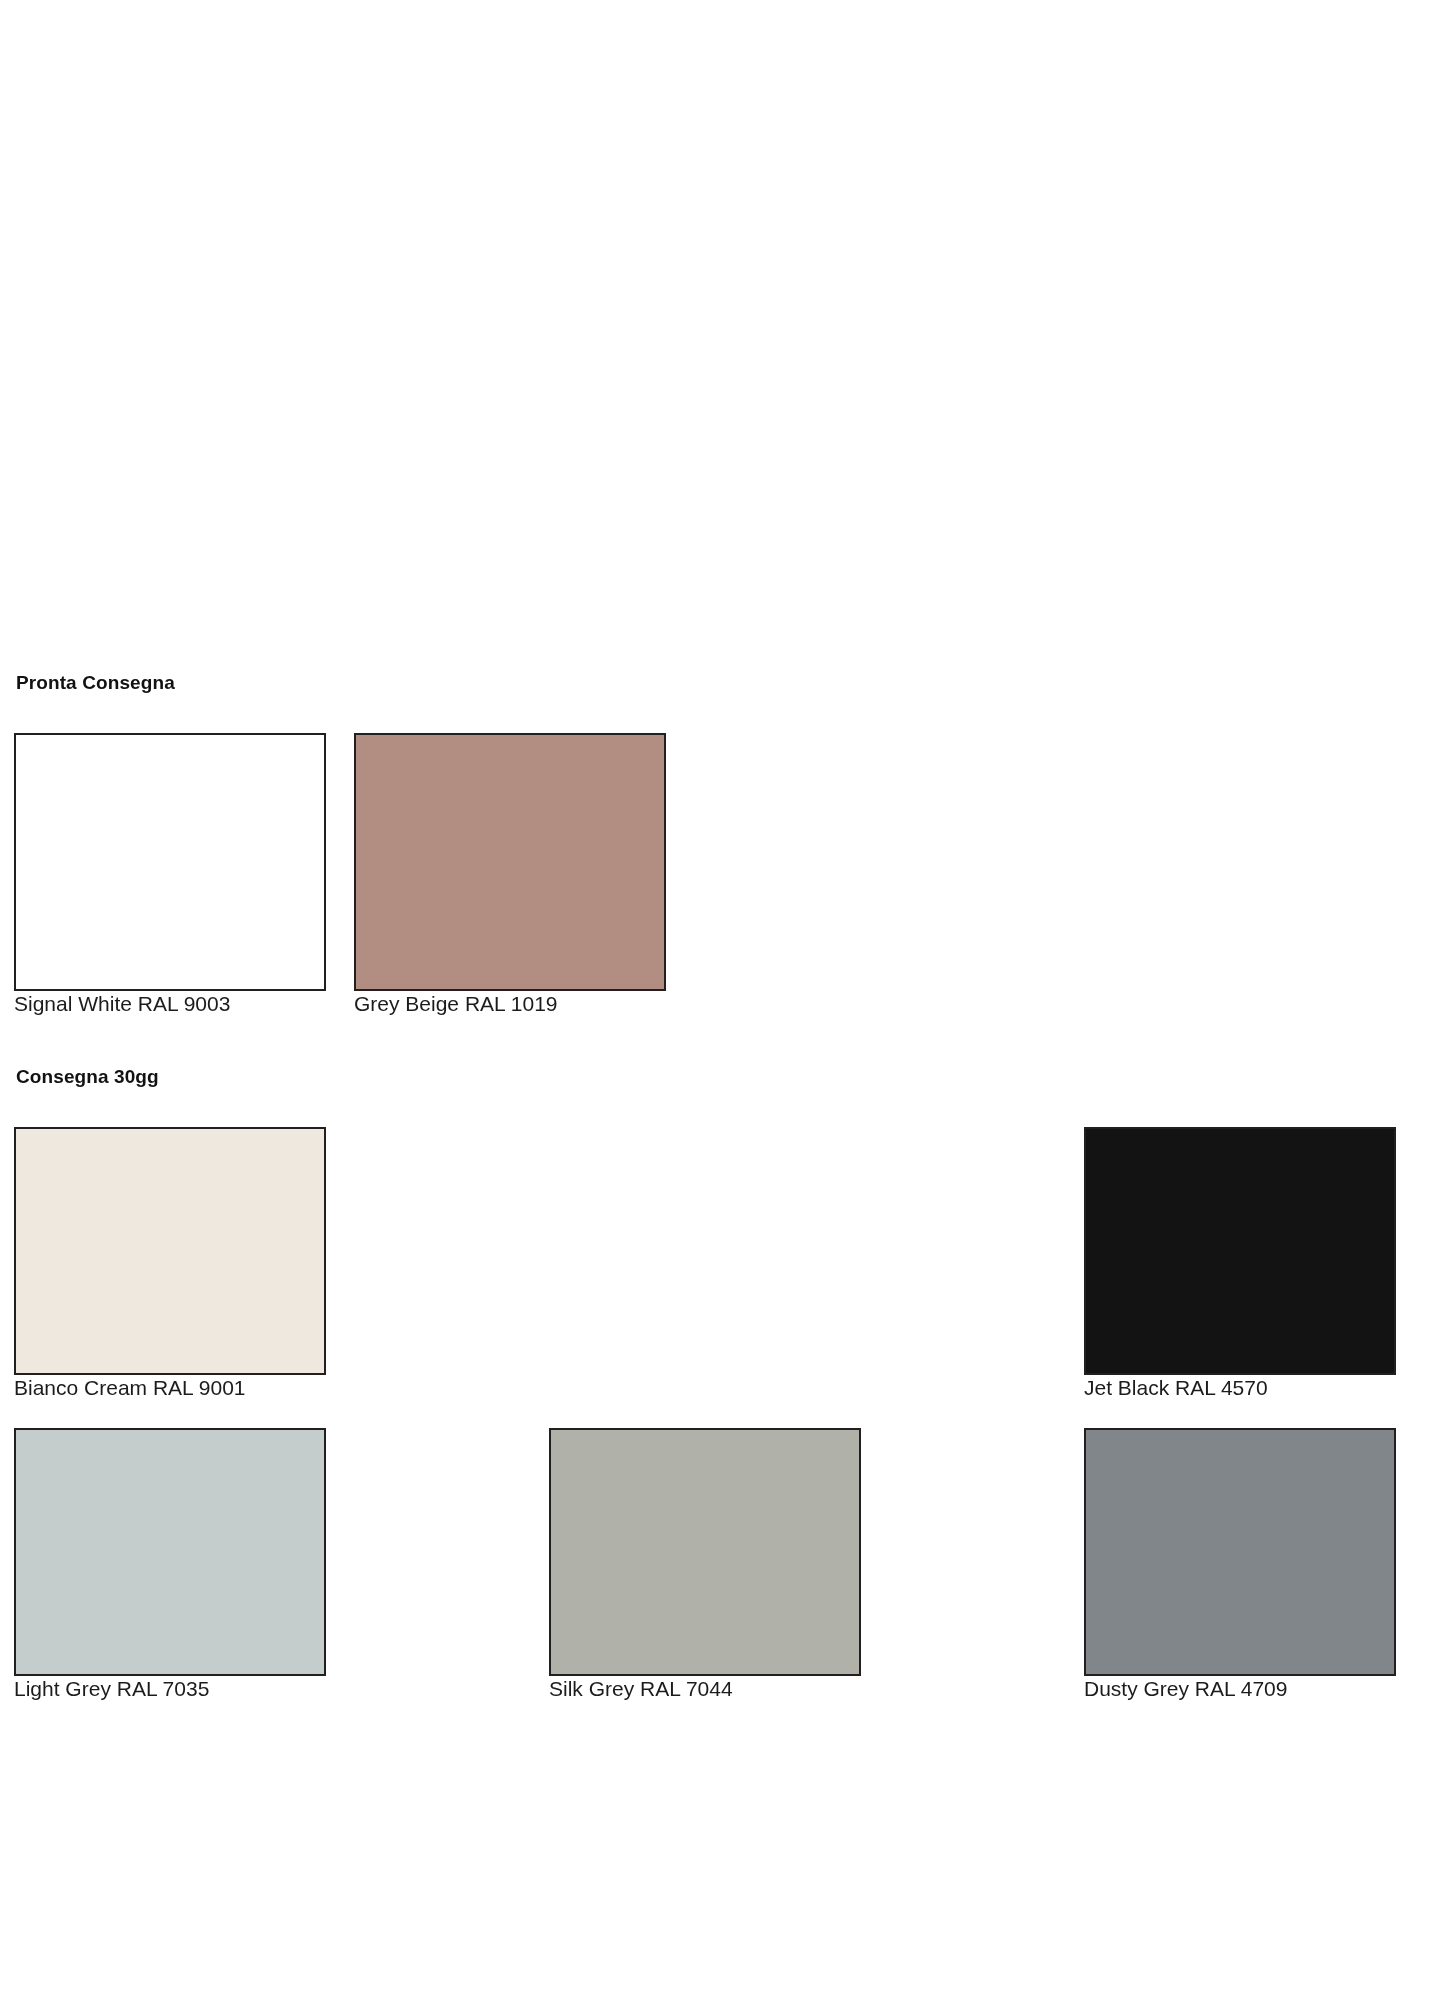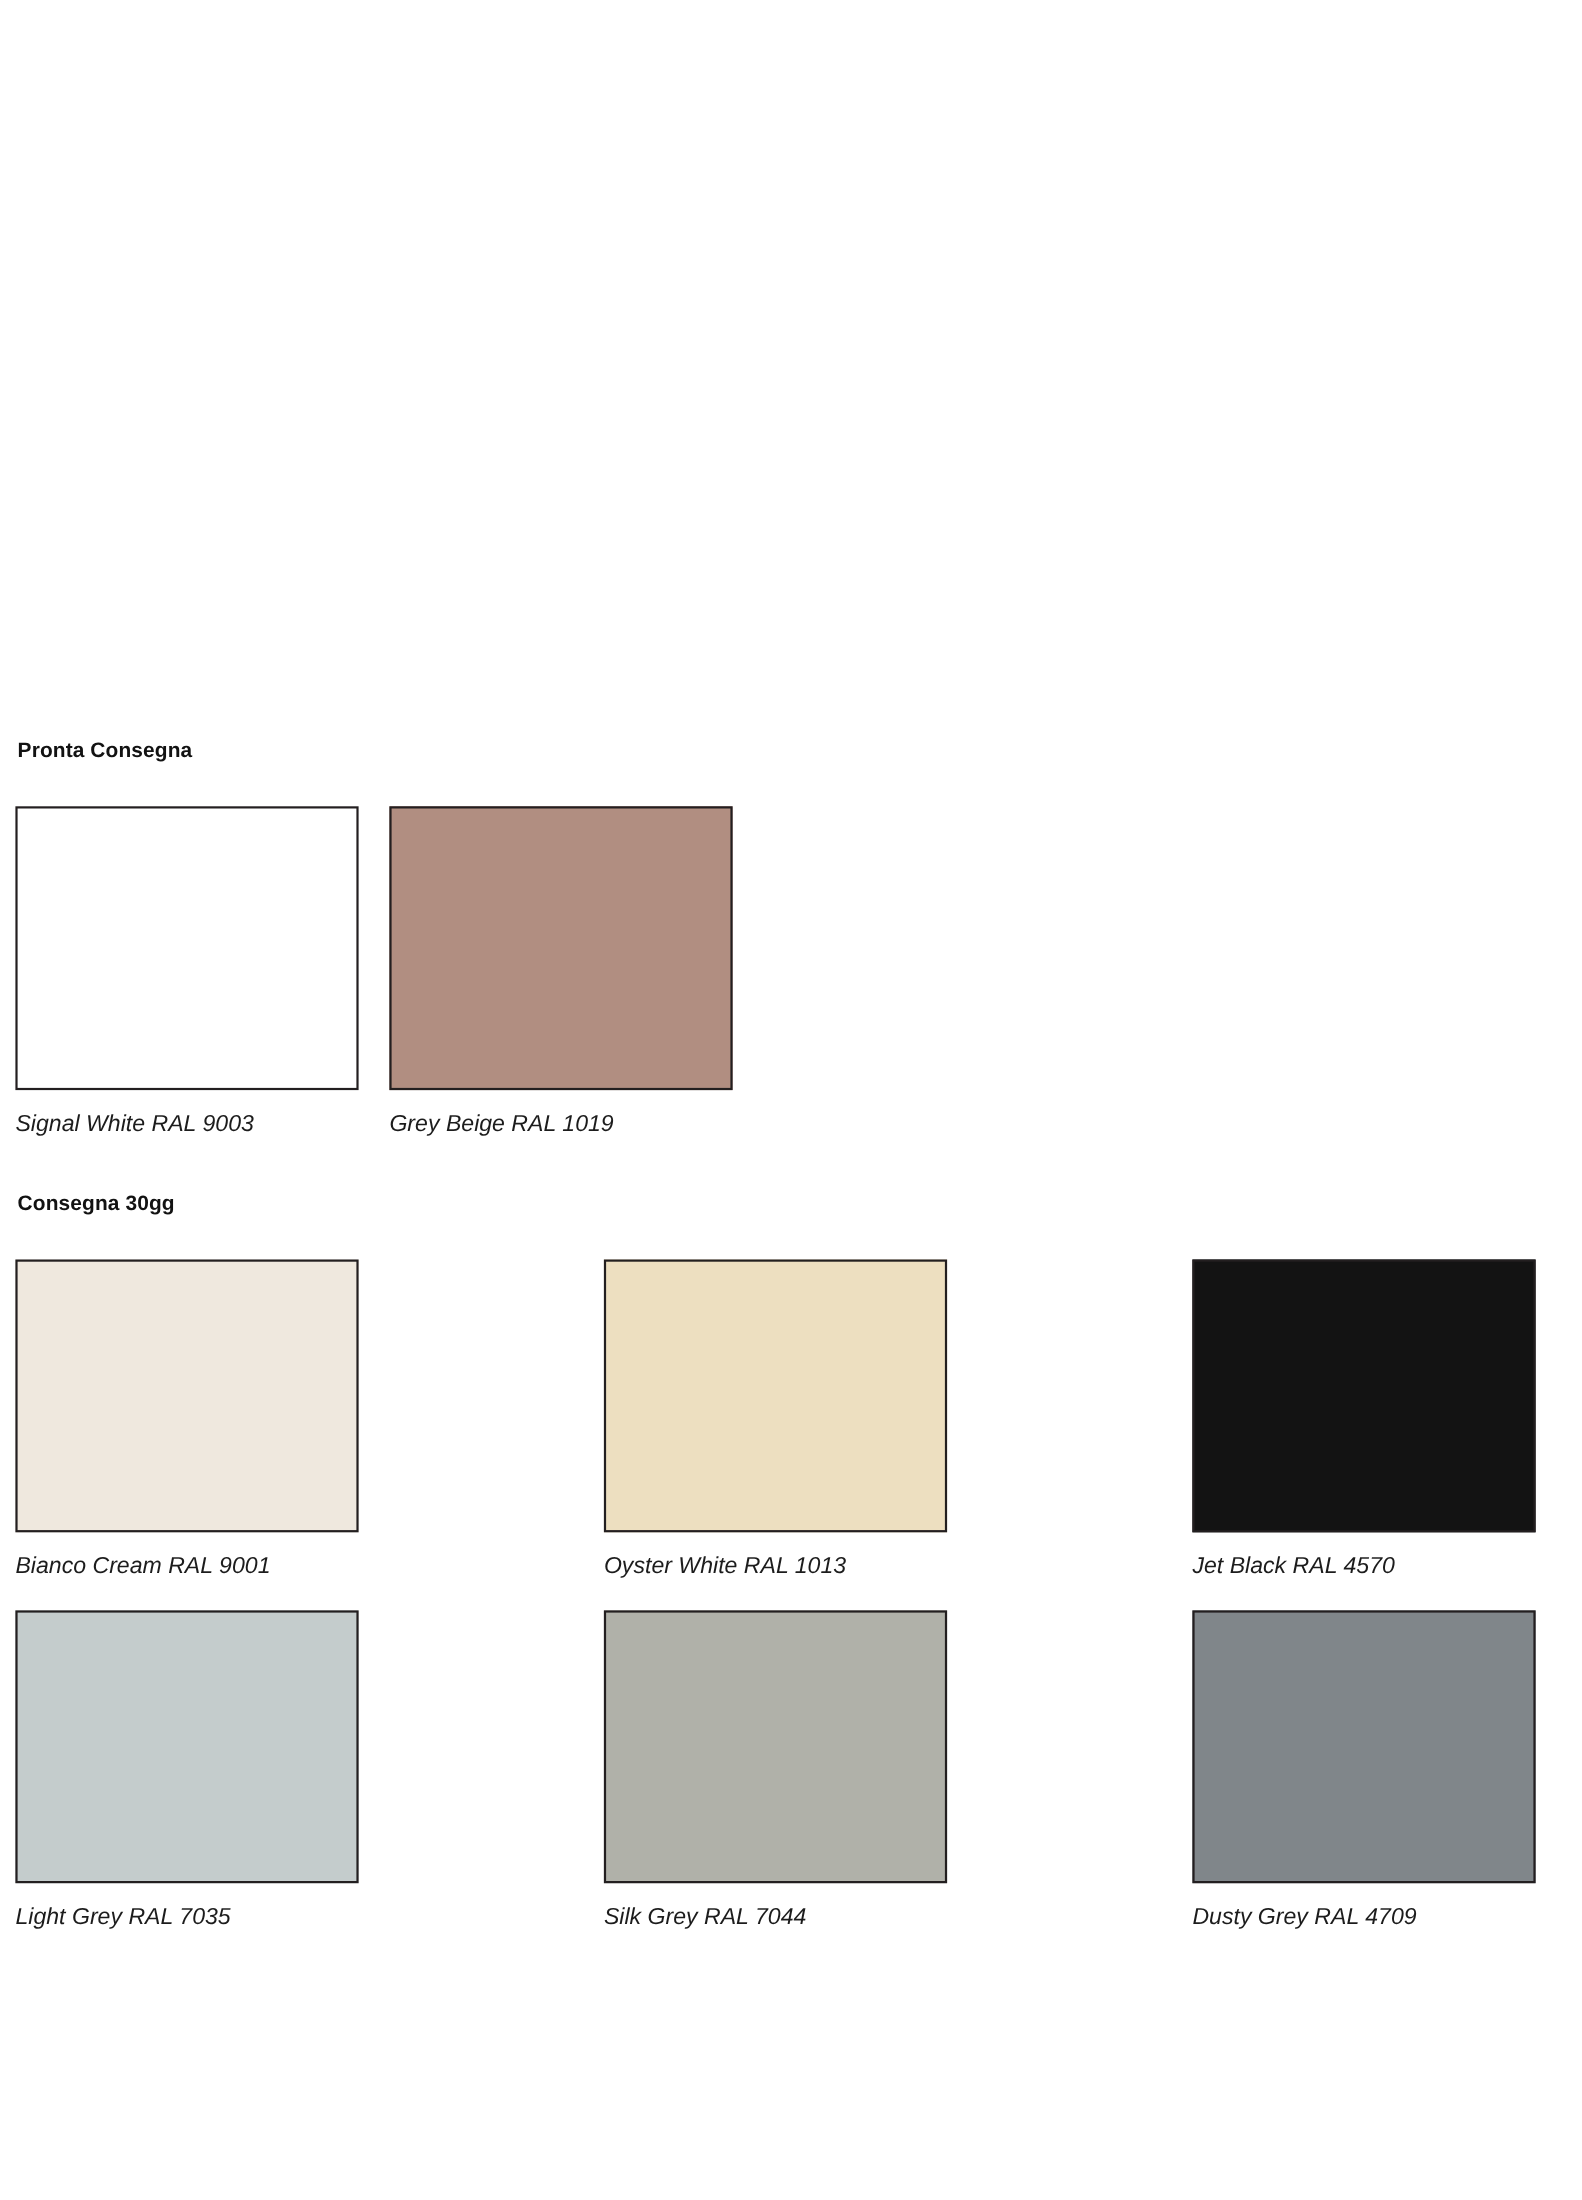--- a/index.html
+++ b/index.html
@@ -63,23 +63,21 @@
     height: 258px;
     border: 2px solid #231f20;
     display: block;
   }
 
   .swatch-label {
     font-size: 21px;
     font-weight: 400;
     color: #1c1c1c;
     line-height: 1.2;
-    margin-top: 18px;
     white-space: nowrap;
-    font-style: italic;
   }
 
   
   .section-ready .section-title { margin-bottom: 0; }
   .section-ready .swatch-grid { margin-top: 38px; }
   .section-ready .swatch-chip { height: 258px; }
 
   
   .section-30gg { margin-top: 50px; }
   .section-30gg .swatch-grid { margin-top: 38px; justify-content: space-between; }
@@ -116,24 +114,20 @@
     <div class="section section-30gg">
       <div class="section-title">Consegna 30gg</div>
 
       <div class="swatch-grid swatch-row-1">
 
         <div class="swatch-cell">
           <div class="swatch-chip" style="background-color: rgb(239, 232, 222); border-color: rgb(35, 31, 32);"></div>
           <div class="swatch-label">Bianco Cream RAL 9001</div>
         </div>
 
-        <div class="swatch-cell">
-          <div class="swatch-chip" style="background-color: rgb(237, 223, 192); border-color: rgb(35, 31, 32);"></div>
-          <div class="swatch-label">Oyster White RAL 1013</div>
-        </div>
 
 
         <div class="swatch-cell">
           <div class="swatch-chip" style="background-color: rgb(19, 19, 19); border-color: rgb(35, 31, 32);"></div>
           <div class="swatch-label">Jet Black RAL 4570</div>
         </div>
 
       </div>
 
       <div class="swatch-grid swatch-row-2">

